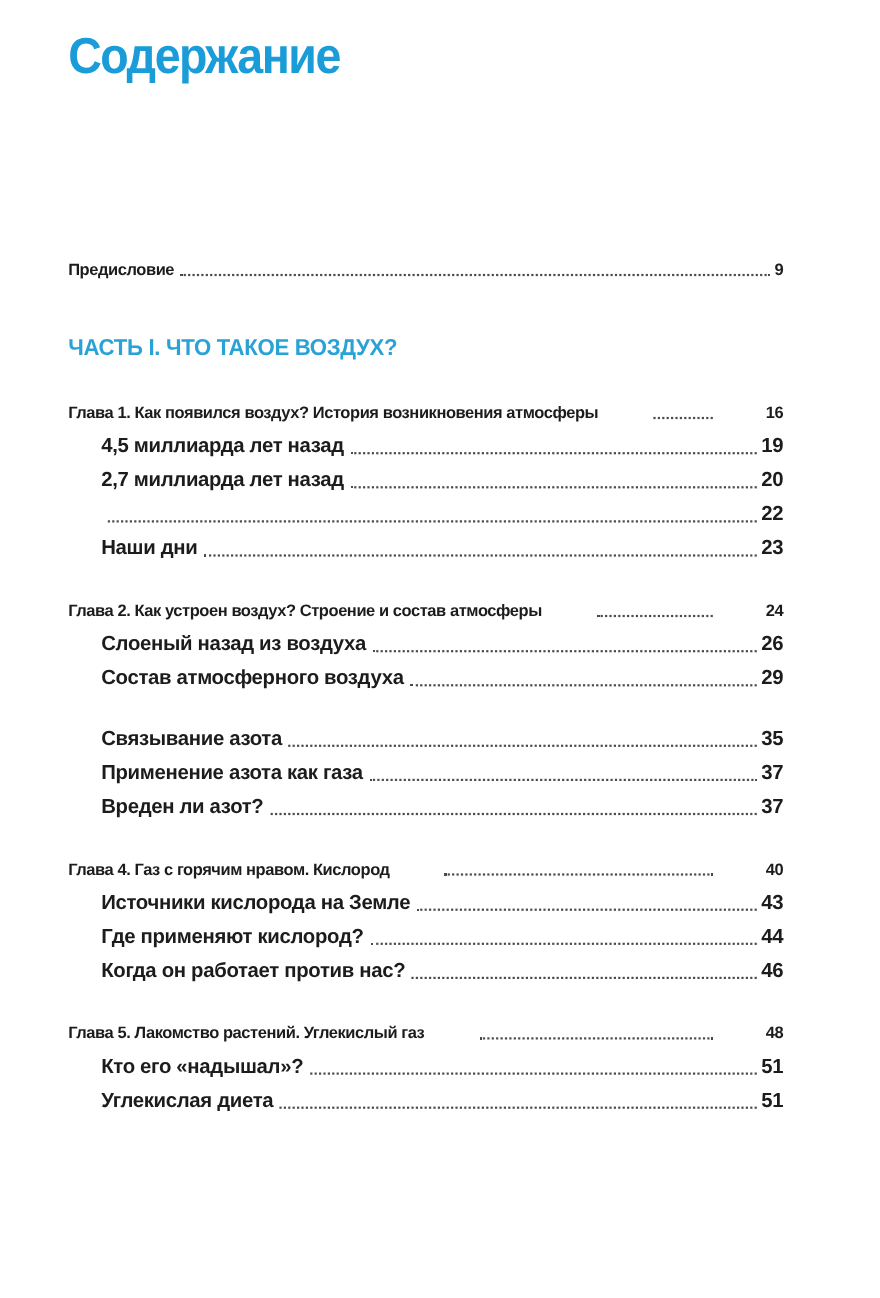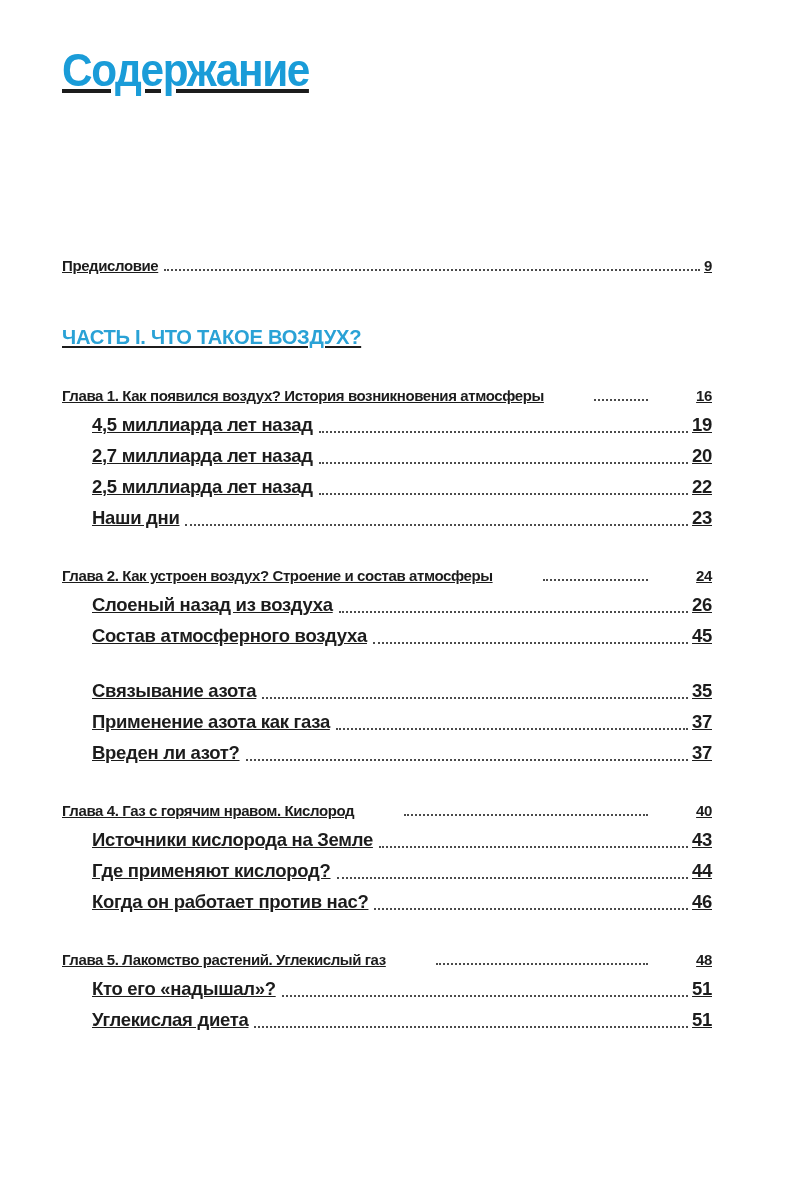--- a/index.html
+++ b/index.html
@@ -11,22 +11,21 @@
     width: 800px;
     height: 1180px;
     font-family: "Liberation Sans", "DejaVu Sans", sans-serif;
     color: #1c1c1c;
     overflow: hidden;
   }
   .page {
     position: relative;
     width: 650px;
     margin: 0 0 0 62px;
-    padding-top: 46px;
-    text-decoration: underline;
+    padding-top: 26px;
   }
   .page-title {
     font-size: 46px;
     font-weight: 800;
     letter-spacing: -1.5px;
     line-height: 1.05;
     transform: scaleX(0.92);
     transform-origin: left;
     margin: 0;
   }
@@ -103,21 +102,20 @@
       <span class="lbl">4,5 миллиарда лет назад</span>
       <span class="leader"></span>
       <span class="pg">19</span>
     </div>
     <div class="row sub">
       <span class="lbl">2,7 миллиарда лет назад</span>
       <span class="leader"></span>
       <span class="pg">20</span>
     </div>
     <div class="row sub">
-      <span class="lbl">2,5 миллиарда лет назад</span>
       <span class="leader"></span>
       <span class="pg">22</span>
     </div>
     <div class="row sub">
       <span class="lbl">Наши дни</span>
       <span class="leader"></span>
       <span class="pg">23</span>
     </div>
   </div>
 
@@ -128,21 +126,21 @@
       <span class="pg">24</span>
     </div>
     <div class="row sub">
       <span class="lbl">Слоеный назад из воздуха</span>
       <span class="leader"></span>
       <span class="pg">26</span>
     </div>
     <div class="row sub">
       <span class="lbl">Состав атмосферного воздуха</span>
       <span class="leader"></span>
-      <span class="pg">45</span>
+      <span class="pg">29</span>
     </div>
   </div>
 
   <div class="chapter">
     <div class="row sub">
       <span class="lbl">Связывание азота</span>
       <span class="leader"></span>
       <span class="pg">35</span>
     </div>
     <div class="row sub">

